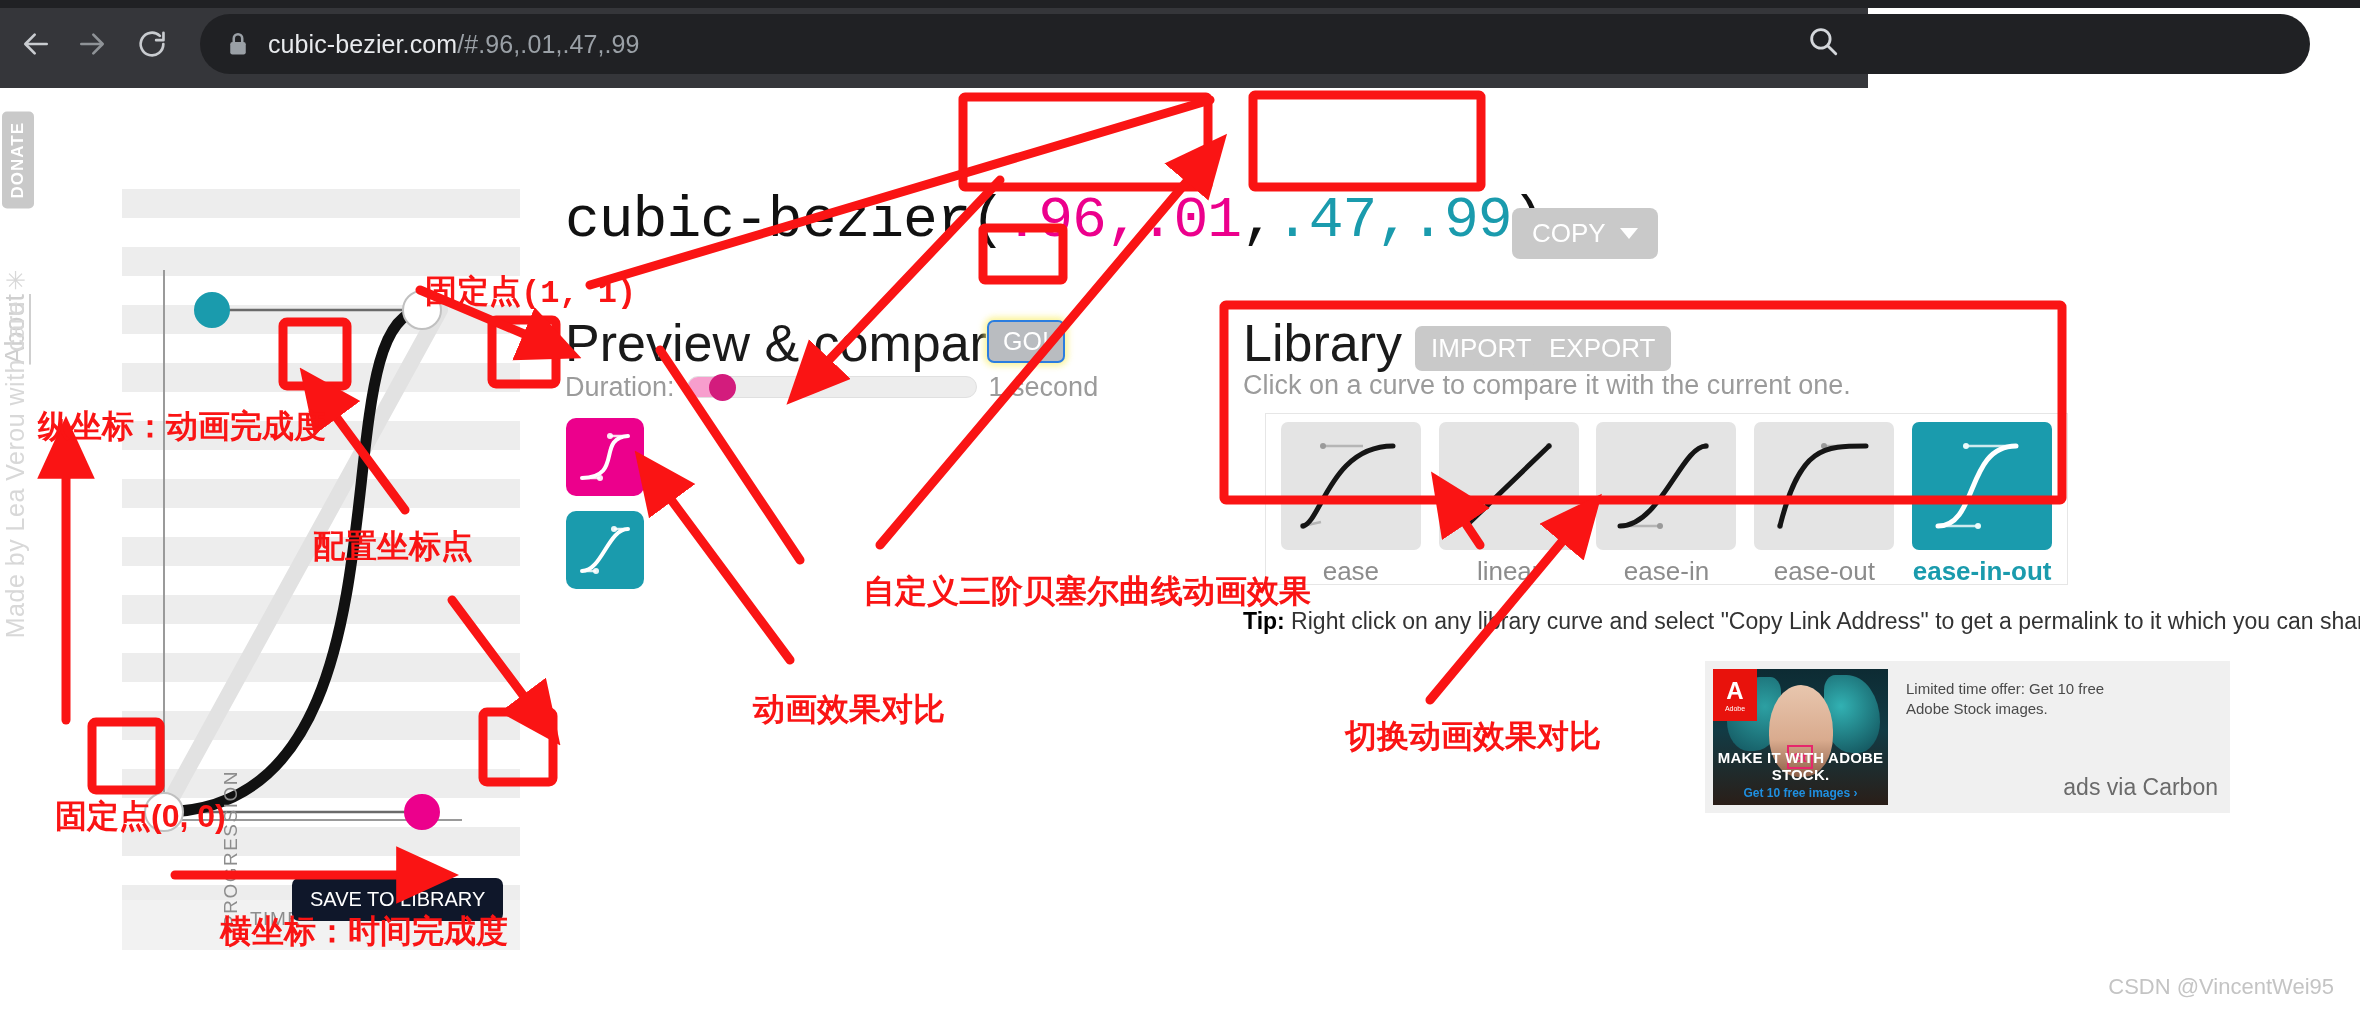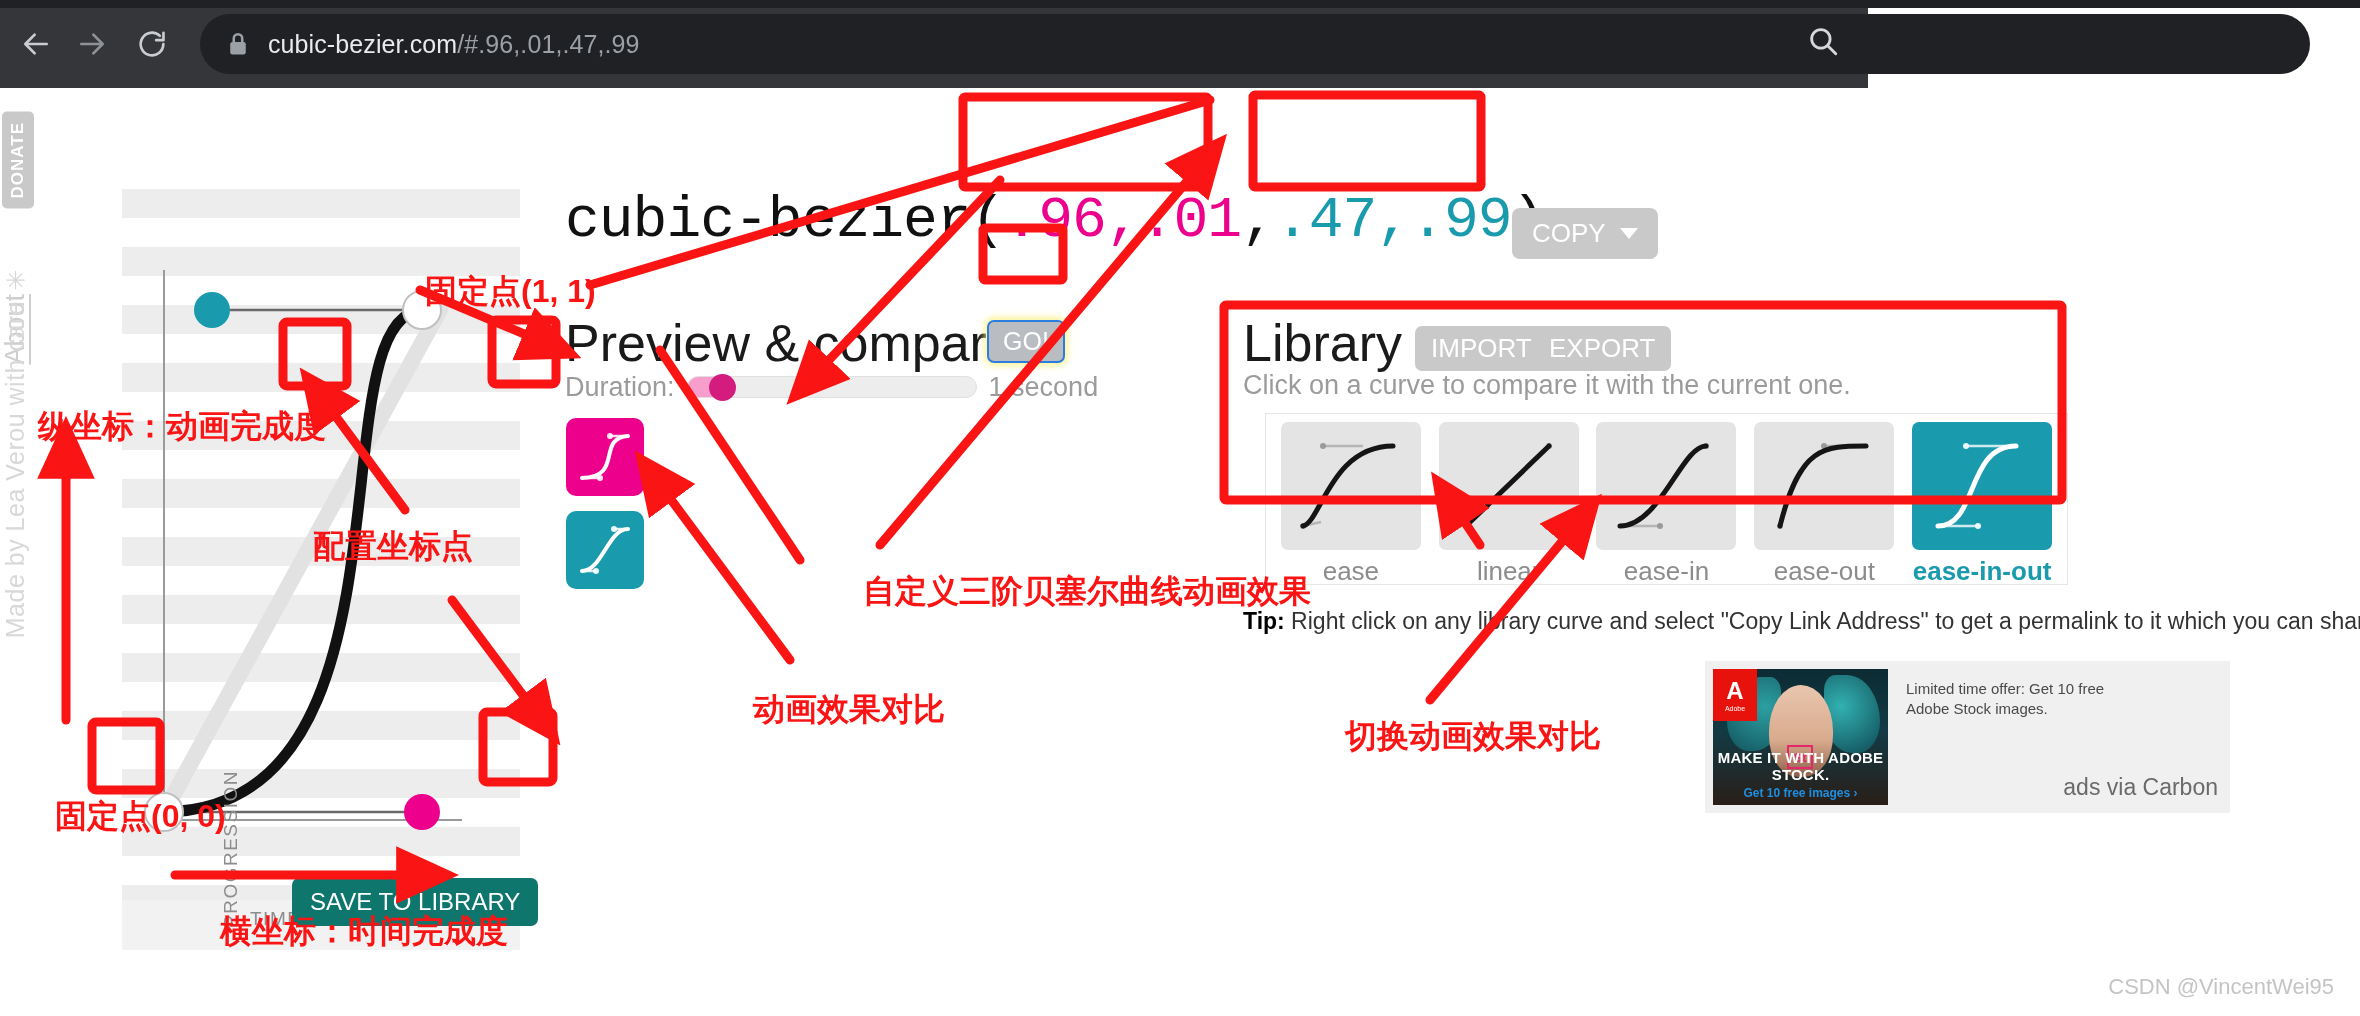--- a/index.html
+++ b/index.html
@@ -103,22 +103,22 @@
   }
   .ctrl-pt.p1{ background:#1a9bad; border-color:#1a9bad; }
   .ctrl-pt.p2{ background:#ec008c; border-color:#ec008c; }
   .anchor-pt{
     position:absolute; width:40px; height:40px; border-radius:50%;
     background:#ffffff; border:2px solid #c0c0c0;
   }
 
   .save-lib-btn{
     position:absolute; left:292px; top:790px;
-    background:#0f766e; color:#fff; border:none; border-radius:7px;
-    padding:10px 18px; font-size:24px; cursor:pointer;
+    background:#0f172a; color:#fff; border:none; border-radius:7px;
+    padding:10px 18px; font-size:20px; cursor:pointer;
     font-family:"Liberation Sans", sans-serif;
   }
 
   
   .bez-title{
     position:absolute; left:565px; top:100px;
     font-family:"Liberation Mono","DejaVu Sans Mono",monospace;
     font-size:58px; color:#111; white-space:nowrap; letter-spacing:-1px;
   }
   .bez-title .pink{ color:#ec008c; }
@@ -280,21 +280,21 @@
   
   .anno-svg{
     position:absolute; left:0; top:0; width:2360px; height:1016px;
     pointer-events:none;
   }
   .anno-text{
     position:absolute; color:#fa1414; font-size:32px; font-weight:bold;
     white-space:nowrap; pointer-events:none;
     font-family:"Liberation Sans", sans-serif;
   }
-  #anno-fixed11{ left:425px; top:270px; }
+  #anno-fixed11{ left:425px; top:270px;font-family:Liberation Mono, monospace; }
   #anno-yaxis { left:38px;  top:405px; }
   #anno-ctrlpts{ left:313px; top:525px; }
   #anno-fixed00{ left:55px;  top:795px; }
   #anno-xaxis  { left:220px; top:910px; }
   #anno-custom { left:863px; top:570px; }
   #anno-compare{ left:753px; top:688px; }
   #anno-switch { left:1345px;top:715px; }
 </style>
 </head>
 <body>

